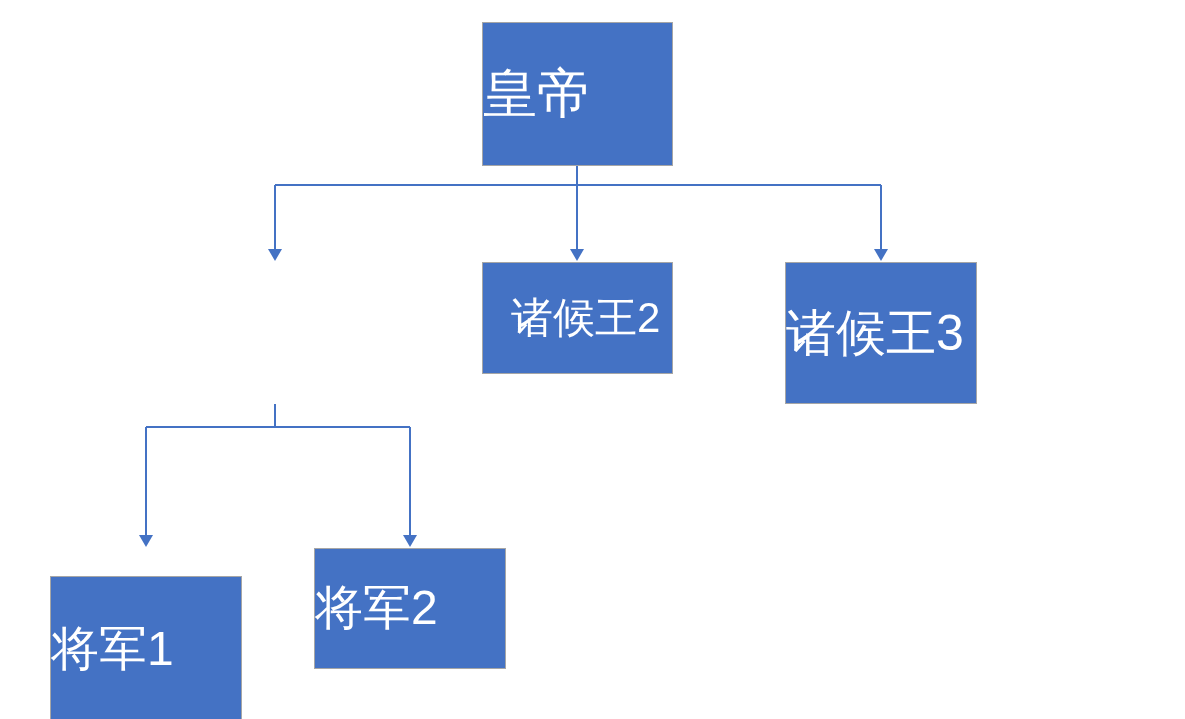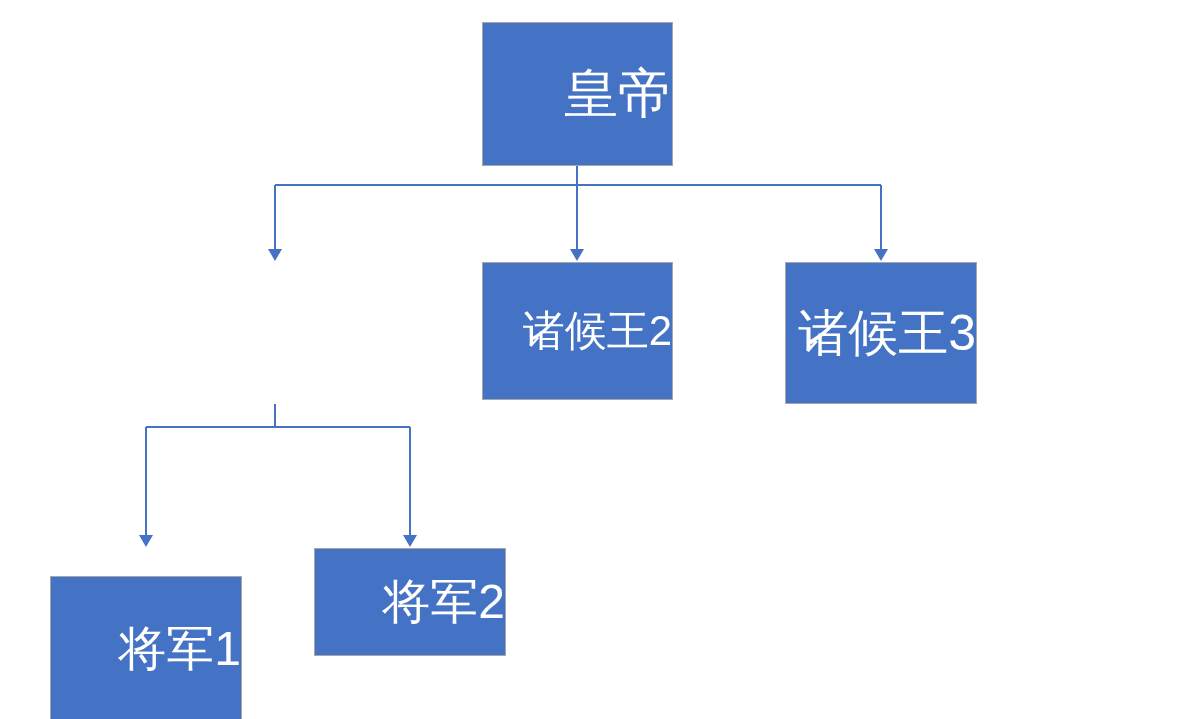--- a/index.html
+++ b/index.html
@@ -33,31 +33,31 @@
     fill:var(--connector);
     stroke:none;
   }
   .node{
     position:absolute;
     background:var(--node-fill);
     border:1px solid var(--node-border);
     color:var(--node-text);
     display:flex;
     align-items:center;
-    justify-content:flex-end;
+    justify-content:flex-start;
     text-align:center;
     box-sizing:border-box;
     line-height:1.1;
   }
   .pos-emperor { left:482px; top:22px;  width:191px; height:144px; font-size:54px; }
   .pos-king1   { left:178px; top:262px; width:193px; height:142px; font-size:42px; }
-  .pos-king2   { left:482px; top:262px; width:191px; height:138px; font-size:42px; }
+  .pos-king2   { left:482px; top:262px; width:191px; height:112px; font-size:42px;padding-left:28px; }
   .pos-king3   { left:785px; top:262px; width:192px; height:142px; font-size:50px; }
   .pos-general1{ left:50px;  top:548px; width:192px; height:146px; font-size:48px;margin-top:28px; }
-  .pos-general2{ left:314px; top:548px; width:192px; height:108px; font-size:48px; }
+  .pos-general2{ left:314px; top:548px; width:192px; height:121px; font-size:48px; }
 </style>
 </head>
 <body>
 
 <div class="canvas">
 
   <svg class="connector-layer" viewBox="0 0 1185 719" xmlns="http://www.w3.org/2000/svg">
 
     <g>
       <line x1="577" y1="166" x2="577" y2="185"></line>

